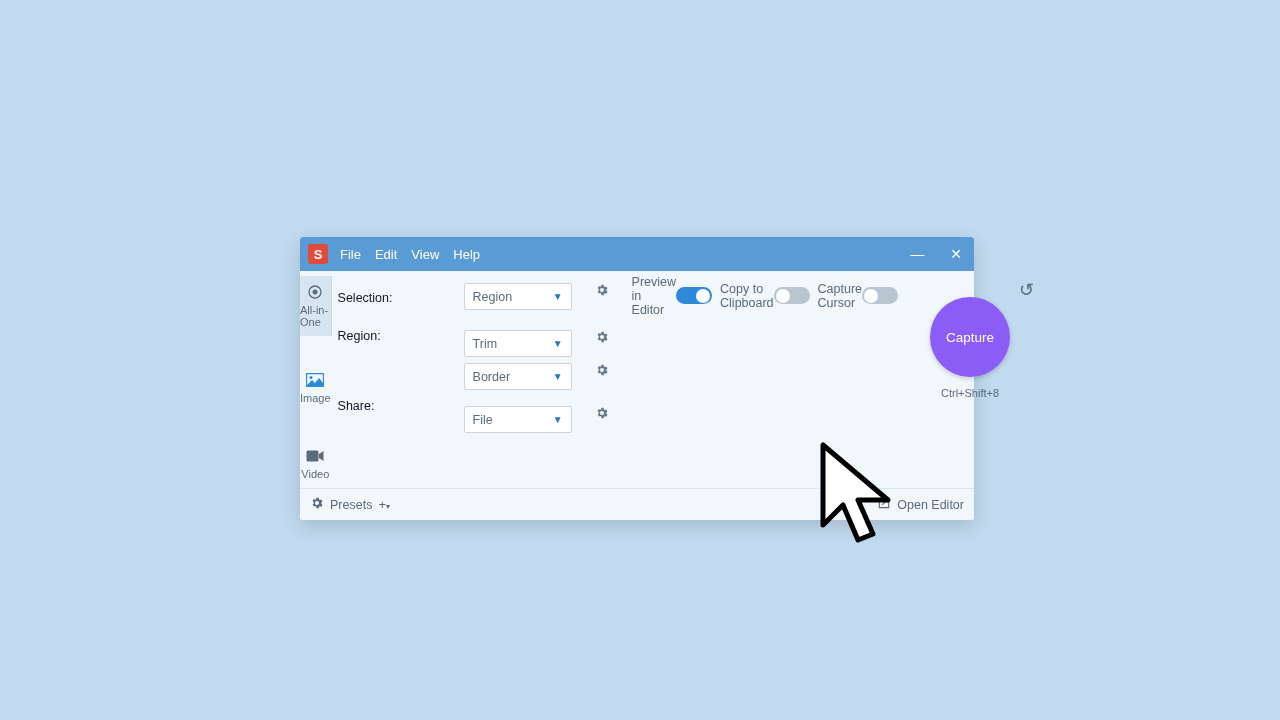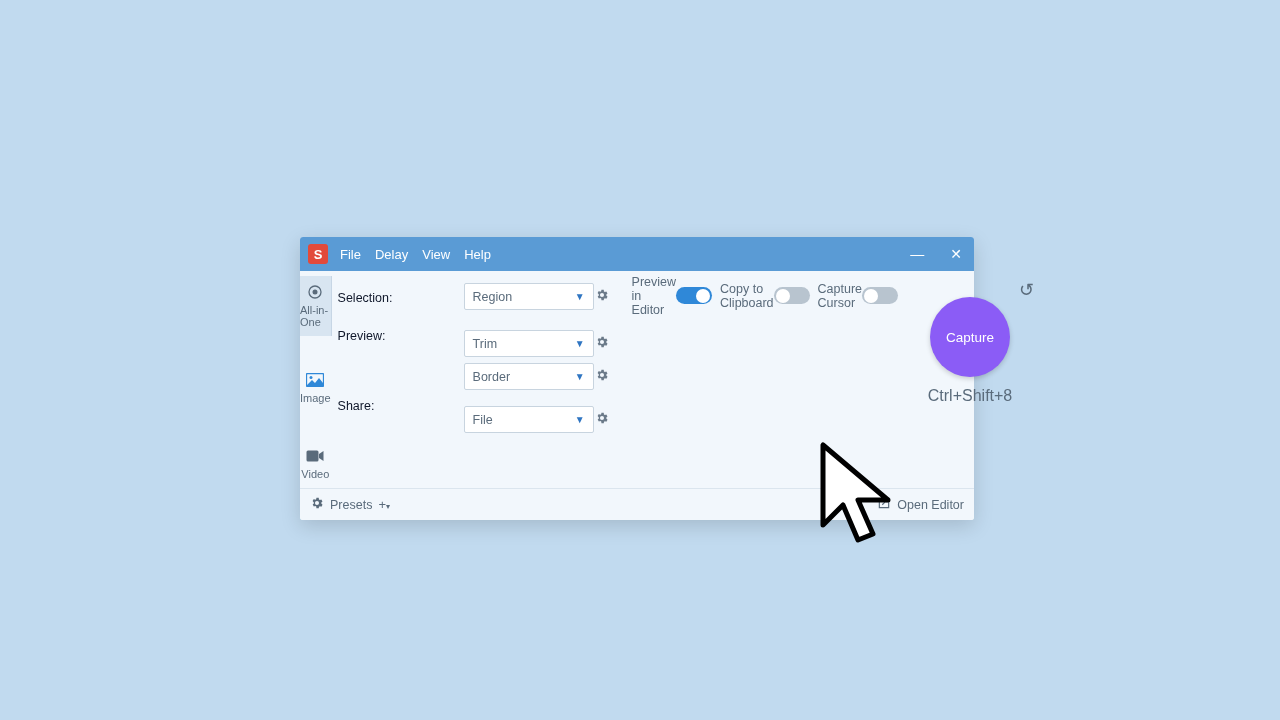--- a/index.html
+++ b/index.html
@@ -72,22 +72,22 @@
     display: flex;
     padding: 12px 12px 16px 6px;
     gap: 12px;
   }
   .col-labels { width: 90px; display:flex; flex-direction:column; font-size:12.5px; color:#0f172a; }
   .col-labels .lbl { height: 38px; display:flex; align-items:flex-start; padding-top: 8px; }
   .col-labels .lbl.spacer { height: 32px; }
   .col-fields { width: 170px; display:flex; flex-direction:column; gap:6px; }
 
   .dropdown {
-    display:flex; align-items:center;
-    gap: 0;
+    display:flex; align-items:flex-start;
+    gap: 22px;
     padding-left: 24px;
   }
   .dd-box {
     flex:1;
     background:#fff;
     border:1px solid #c8d4df;
     border-radius:2px;
     height: 27px;
     display:flex; align-items:center; justify-content: space-between;
     padding: 0 8px;
@@ -137,21 +137,21 @@
   }
   .capture-btn {
     width: 80px; height:80px; border-radius:50%;
     background:#8b5cf6;
     display:flex; align-items:center; justify-content:center;
     color:#fff; font-size:13.5px;
     cursor:pointer;
     margin-top: 10px;
     box-shadow: 0 2px 5px rgba(0,0,0,0.18);
   }
-  .hotkey { font-size:16px; color:#5a6b7b; margin-top:10px; }
+  .hotkey { font-size:11px; color:#5a6b7b; margin-top:10px; }
 
   .footer {
     height: 32px;
     border-top: 1px solid #dbe5ee;
     background:#f2f7fc;
     display:flex; align-items:center;
     padding: 0 10px;
     font-size:12.5px; color:#5a6b7b;
     border-radius: 0 0 3px 3px;
     text-align: center;
@@ -168,21 +168,21 @@
 </style>
 </head>
 <body>
 
 <div class="window">
 
   <div class="titlebar">
     <div class="app-logo">S</div>
     <div class="menu">
       <span class="menu-item">File</span>
-      <span class="menu-item">Delay</span>
+      <span class="menu-item">Edit</span>
       <span class="menu-item">View</span>
       <span class="menu-item">Help</span>
     </div>
     <div class="win-controls">
       <span class="win-btn">—</span>
       <span class="win-btn">✕</span>
     </div>
   </div>
 
   <div class="body">
@@ -215,21 +215,21 @@
             </svg>
         </span>
         <span>Video</span>
       </div>
     </div>
 
     <div class="settings">
 
       <div class="col-labels">
         <div class="lbl">Selection:</div>
-        <div class="lbl">Preview:</div>
+        <div class="lbl">Region:</div>
         <div class="lbl spacer"></div>
         <div class="lbl">Share:</div>
       </div>
 
       <div class="col-fields">
         <div class="dropdown">
           <div class="dd-box">
             <span>Region</span>
             <span class="caret">▼</span>
           </div>

